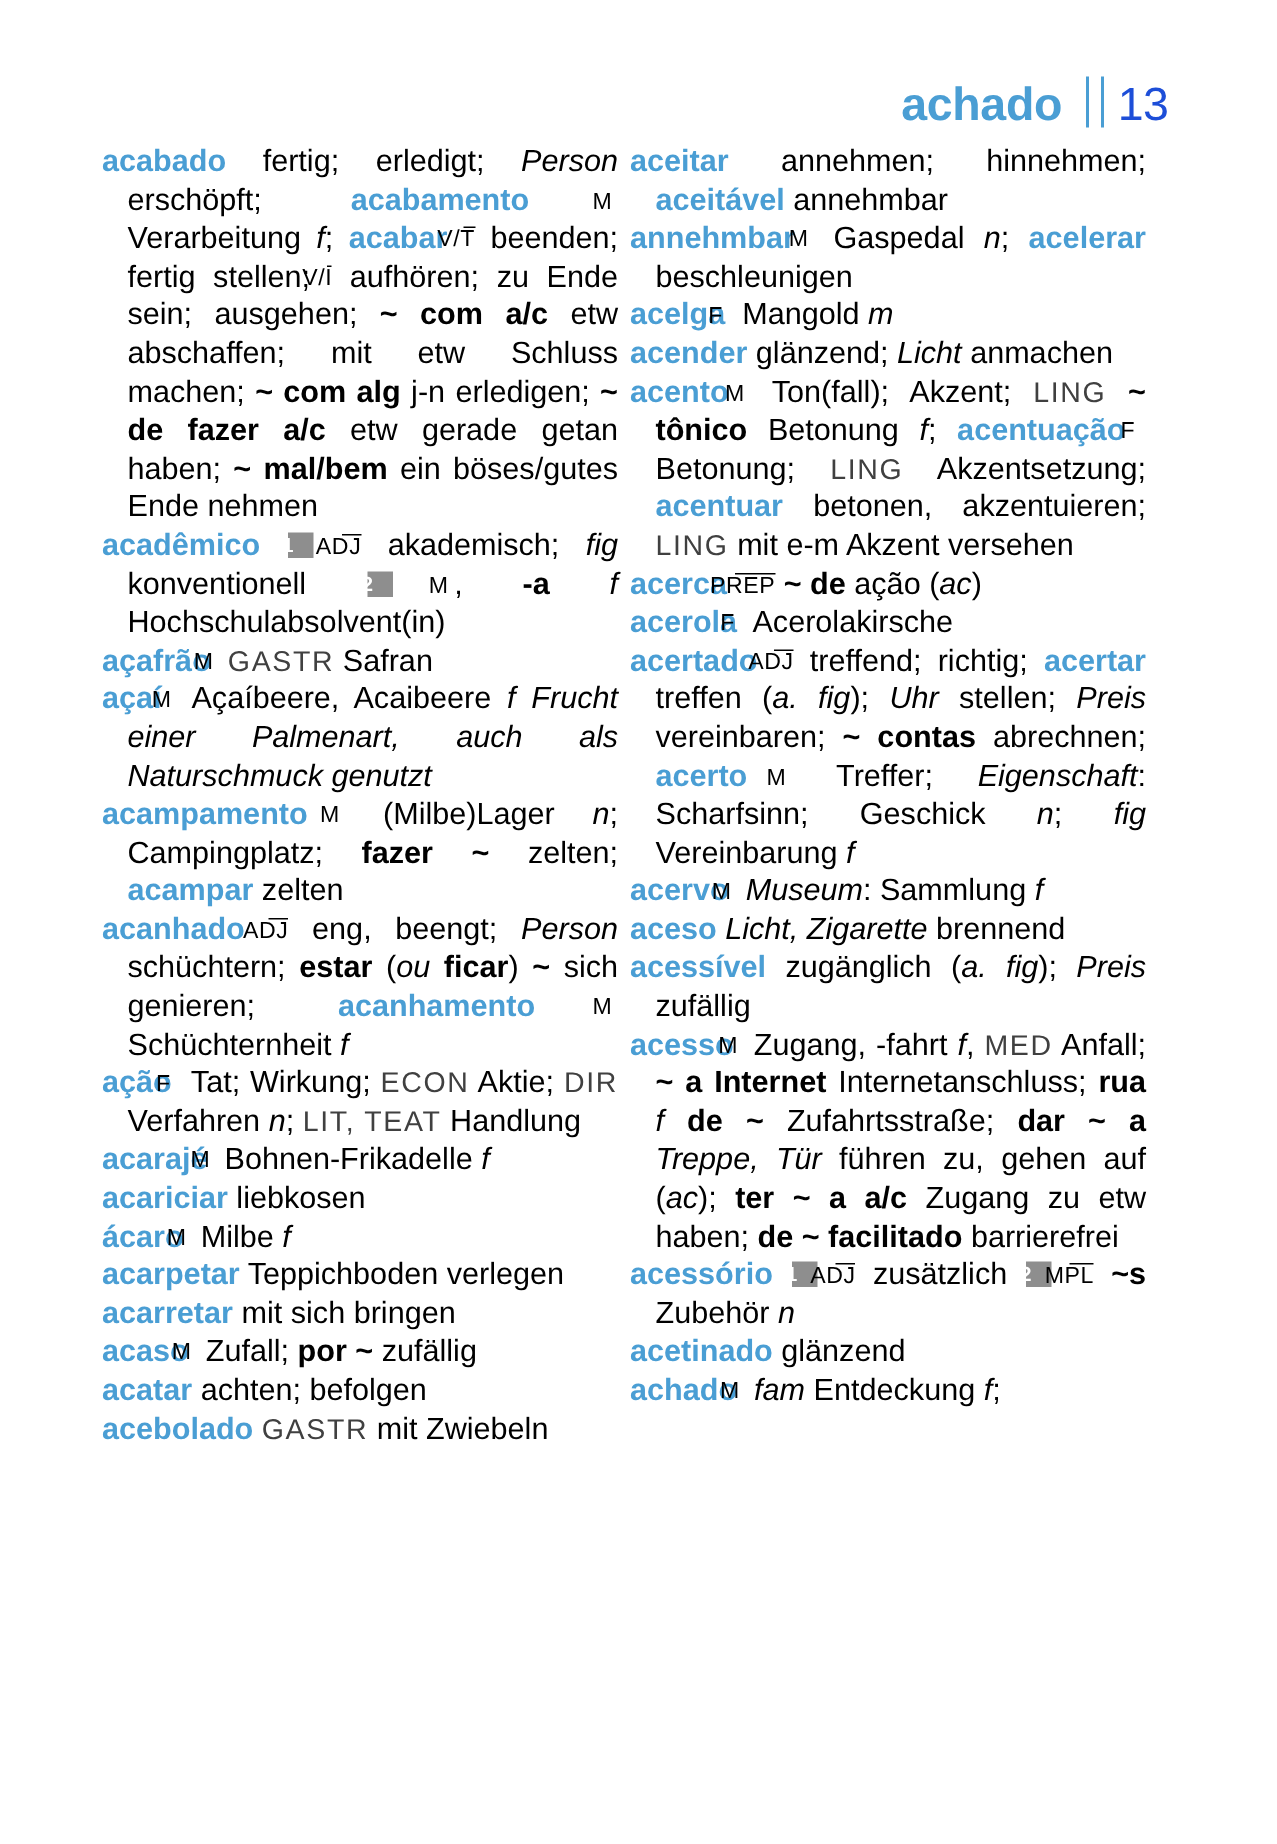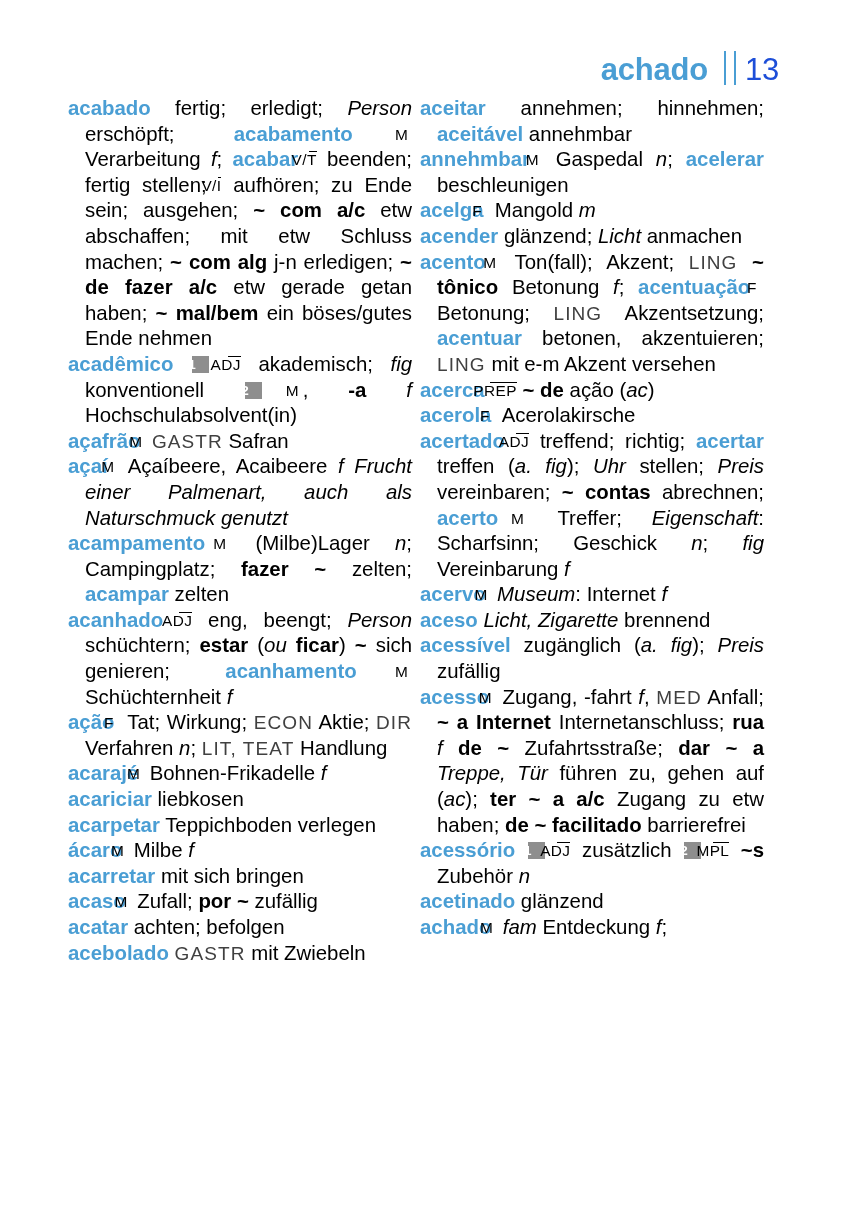--- a/index.html
+++ b/index.html
@@ -136,37 +136,37 @@
       <div class="col">
         <p class="entry"><span class="hw">acabado</span> <span class="tr">fertig; erledigt;</span> <span class="it">Person</span> <span class="tr">erschöpft;</span> <span class="hw">acabamento</span> <span class="gram">M</span> <span class="tr">Verarbeitung</span> <span class="it">f</span><span class="tr">;</span> <span class="hw">acabar</span> <span class="gram">V/T</span> <span class="tr">beenden; fertig stellen;</span> <span class="gram">V/I</span> <span class="tr">aufhören; zu Ende sein; ausgehen;</span> <span class="bd">~ com a/c</span> <span class="tr">etw abschaffen; mit etw Schluss machen;</span> <span class="bd">~ com alg</span> <span class="tr">j-n erledigen;</span> <span class="bd">~ de fazer a/c</span> <span class="tr">etw gerade getan haben;</span> <span class="bd">~ mal/bem</span> <span class="tr">ein böses/gutes Ende nehmen</span></p>
         <p class="entry"><span class="hw">acadêmico</span> <span class="num">1</span> <span class="gram">ADJ</span> <span class="tr">akademisch;</span> <span class="it">fig</span> <span class="tr">konventionell</span> <span class="num">2</span> <span class="gram">M</span><span class="tr">,</span> <span class="bd">-a</span> <span class="it">f</span> <span class="tr">Hochschulabsolvent(in)</span></p>
         <p class="entry"><span class="hw">açafrão</span> <span class="gram">M</span> <span class="sc">GASTR</span> <span class="tr">Safran</span></p>
         <p class="entry"><span class="hw">açaí</span> <span class="gram">M</span> <span class="tr">Açaíbeere, Acaibeere</span> <span class="it">f</span> <span class="it">Frucht einer Palmenart, auch als Naturschmuck genutzt</span></p>
         <p class="entry"><span class="hw">acampamento</span> <span class="gram">M</span> <span class="tr">(Milbe)Lager</span> <span class="it">n</span><span class="tr">;</span> <span class="tr">Campingplatz;</span> <span class="bd">fazer ~</span> <span class="tr">zelten;</span> <span class="hw">acampar</span> <span class="tr">zelten</span></p>
         <p class="entry"><span class="hw">acanhado</span> <span class="gram">ADJ</span> <span class="tr">eng, beengt;</span> <span class="it">Person</span> <span class="tr">schüchtern;</span> <span class="bd">estar</span> <span class="tr">(</span><span class="it">ou</span> <span class="bd">ficar</span><span class="tr">)</span> <span class="bd">~</span> <span class="tr">sich genieren;</span> <span class="hw">acanhamento</span> <span class="gram">M</span> <span class="tr">Schüchternheit</span> <span class="it">f</span></p>
         <p class="entry"><span class="hw">ação</span> <span class="gram">F</span> <span class="tr">Tat; Wirkung;</span> <span class="sc">ECON</span> <span class="tr">Aktie;</span> <span class="sc">DIR</span> <span class="tr">Verfahren</span> <span class="it">n</span><span class="tr">;</span> <span class="sc">LIT, TEAT</span> <span class="tr">Handlung</span></p>
         <p class="entry"><span class="hw">acarajé</span> <span class="gram">M</span> <span class="tr">Bohnen-Frikadelle</span> <span class="it">f</span></p>
         <p class="entry"><span class="hw">acariciar</span> <span class="tr">liebkosen</span></p>
+        <p class="entry"><span class="hw">ácaro</span> <span class="gram">M</span> <span class="tr">Milbe</span> <span class="it">f</span></p>
         <p class="entry"><span class="hw">acarpetar</span> <span class="tr">Teppichboden verlegen</span></p>
-        <p class="entry"><span class="hw">ácaro</span> <span class="gram">M</span> <span class="tr">Milbe</span> <span class="it">f</span></p>
         <p class="entry"><span class="hw">acarretar</span> <span class="tr">mit sich bringen</span></p>
         <p class="entry"><span class="hw">acaso</span> <span class="gram">M</span> <span class="tr">Zufall;</span> <span class="bd">por ~</span> <span class="tr">zufällig</span></p>
         <p class="entry"><span class="hw">acatar</span> <span class="tr">achten; befolgen</span></p>
         <p class="entry"><span class="hw">acebolado</span> <span class="sc">GASTR</span> <span class="tr">mit Zwiebeln</span></p>
       </div>
       <div class="col">
         <p class="entry"><span class="hw">aceitar</span> <span class="tr">annehmen; hinnehmen;</span> <span class="hw">aceitável</span> <span class="tr">annehmbar</span></p>
         <p class="entry"><span class="hw">annehmbar</span> <span class="gram">M</span> <span class="tr">Gaspedal</span> <span class="it">n</span><span class="tr">;</span> <span class="hw">acelerar</span> <span class="tr">beschleunigen</span></p>
         <p class="entry"><span class="hw">acelga</span> <span class="gram">F</span> <span class="tr">Mangold</span> <span class="it">m</span></p>
         <p class="entry"><span class="hw">acender</span> <span class="tr">glänzend;</span> <span class="it">Licht</span> <span class="tr">anmachen</span></p>
         <p class="entry"><span class="hw">acento</span> <span class="gram">M</span> <span class="tr">Ton(fall); Akzent;</span> <span class="sc">LING</span> <span class="bd">~ tônico</span> <span class="tr">Betonung</span> <span class="it">f</span><span class="tr">;</span> <span class="hw">acentuação</span> <span class="gram">F</span> <span class="tr">Betonung;</span> <span class="sc">LING</span> <span class="tr">Akzentsetzung;</span> <span class="hw">acentuar</span> <span class="tr">betonen, akzentuieren;</span> <span class="sc">LING</span> <span class="tr">mit e-m Akzent versehen</span></p>
         <p class="entry"><span class="hw">acerca</span> <span class="gram">PREP</span> <span class="bd">~ de</span> <span class="tr">ação</span> <span class="tr">(</span><span class="it">ac</span><span class="tr">)</span></p>
         <p class="entry"><span class="hw">acerola</span> <span class="gram">F</span> <span class="tr">Acerolakirsche</span></p>
         <p class="entry"><span class="hw">acertado</span> <span class="gram">ADJ</span> <span class="tr">treffend; richtig;</span> <span class="hw">acertar</span> <span class="tr">treffen</span> <span class="tr">(</span><span class="it">a. fig</span><span class="tr">);</span> <span class="it">Uhr</span> <span class="tr">stellen;</span> <span class="it">Preis</span> <span class="tr">vereinbaren;</span> <span class="bd">~ contas</span> <span class="tr">abrechnen;</span> <span class="hw">acerto</span> <span class="gram">M</span> <span class="tr">Treffer;</span> <span class="it">Eigenschaft</span><span class="tr">:</span> <span class="tr">Scharfsinn; Geschick</span> <span class="it">n</span><span class="tr">;</span> <span class="it">fig</span> <span class="tr">Vereinbarung</span> <span class="it">f</span></p>
-        <p class="entry"><span class="hw">acervo</span> <span class="gram">M</span> <span class="it">Museum</span><span class="tr">:</span> <span class="tr">Internet</span> <span class="it">f</span></p>
+        <p class="entry"><span class="hw">acervo</span> <span class="gram">M</span> <span class="it">Museum</span><span class="tr">:</span> <span class="tr">Sammlung</span> <span class="it">f</span></p>
         <p class="entry"><span class="hw">aceso</span> <span class="it">Licht, Zigarette</span> <span class="tr">brennend</span></p>
         <p class="entry"><span class="hw">acessível</span> <span class="tr">zugänglich</span> <span class="tr">(</span><span class="it">a. fig</span><span class="tr">);</span> <span class="it">Preis</span> <span class="tr">zufällig</span></p>
         <p class="entry"><span class="hw">acesso</span> <span class="gram">M</span> <span class="tr">Zugang, -fahrt</span> <span class="it">f</span><span class="tr">,</span> <span class="sc">MED</span> <span class="tr">Anfall;</span> <span class="bd">~ a Internet</span> <span class="tr">Internetanschluss;</span> <span class="bd">rua</span> <span class="it">f</span> <span class="bd">de ~</span> <span class="tr">Zufahrtsstraße;</span> <span class="bd">dar ~ a</span> <span class="it">Treppe, Tür</span> <span class="tr">führen zu, gehen auf</span> <span class="tr">(</span><span class="it">ac</span><span class="tr">);</span> <span class="bd">ter ~ a a/c</span> <span class="tr">Zugang zu etw haben;</span> <span class="bd">de ~ facilitado</span> <span class="tr">barrierefrei</span></p>
         <p class="entry"><span class="hw">acessório</span> <span class="num">1</span> <span class="gram">ADJ</span> <span class="tr">zusätzlich</span> <span class="num">2</span> <span class="gram">MPL</span> <span class="bd">~s</span> <span class="tr">Zubehör</span> <span class="it">n</span></p>
         <p class="entry"><span class="hw">acetinado</span> <span class="tr">glänzend</span></p>
         <p class="entry"><span class="hw">achado</span> <span class="gram">M</span> <span class="it">fam</span> <span class="tr">Entdeckung</span> <span class="it">f</span><span class="tr">;</span></p>
       </div>
     </div>
 
 </div>

